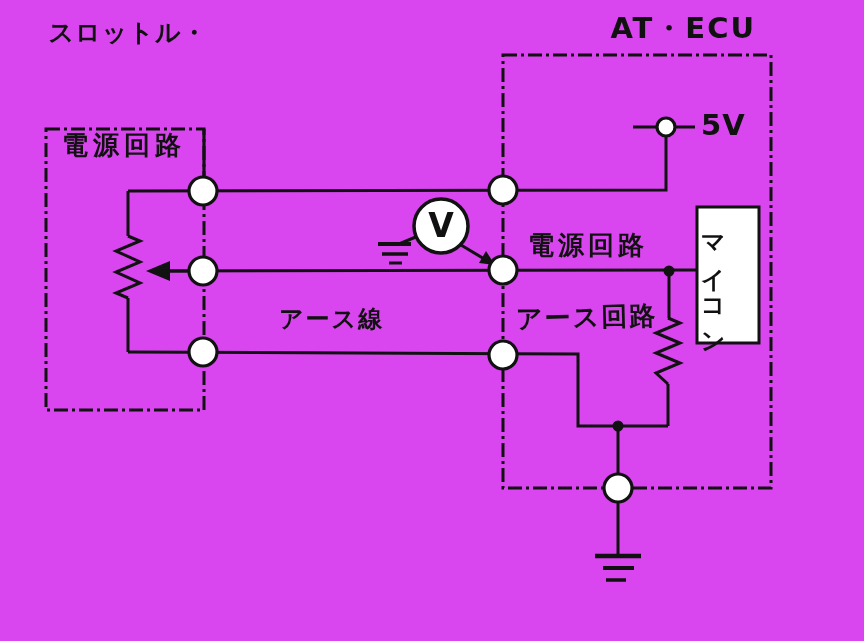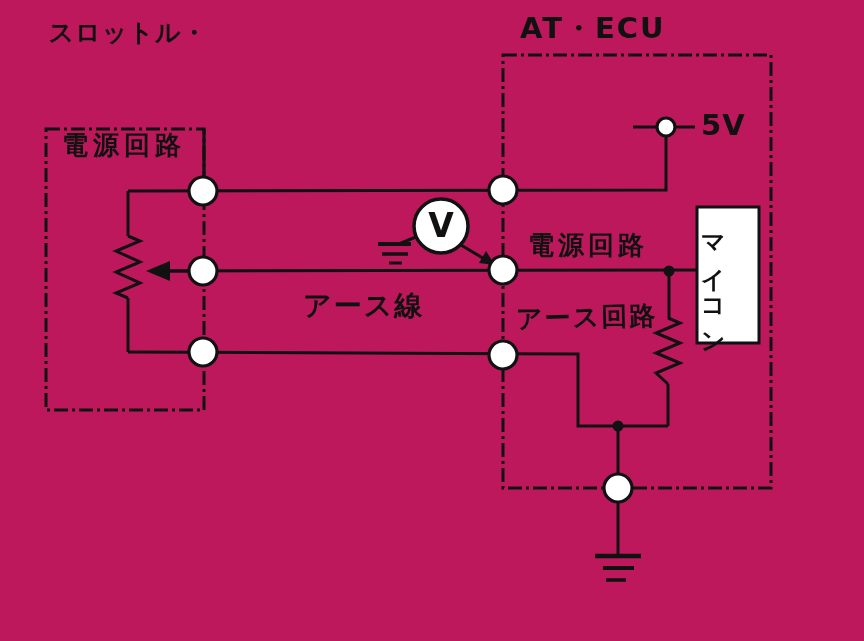--- a/index.html
+++ b/index.html
@@ -5,48 +5,48 @@
   html, body { margin: 0; padding: 0; }
   body {
     width: 864px; height: 641px;
     background: #ffffff;
     font-family: "DejaVu Sans", sans-serif;
     overflow: hidden;
   }
   .stage {
     position: relative;
     width: 864px; height: 641px;
-    background: #be185d;
+    background: #d946ef;
     color: #111111;
   }
   .stage svg { position: absolute; left: 0; top: 0; }
   .lbl {
     position: absolute;
     color: #111111;
     font-weight: 700;
     white-space: nowrap;
     line-height: 1.0;
   }
   .sensor-title {
     left: 36px; top: 13px; width: 184px;
     text-align: center;
     font-size: 25px;
     letter-spacing: 1px;
   }
   .sensor-title .tl { line-height: 39px; }
   .ecu-title {
     left: 520px; top: 14px; width: 236px;
-    text-align: left;
+    text-align: right;
     font-size: 29px;
     letter-spacing: 2px;
   }
   .power-circuit { left: 62px;  top: 132px; font-size: 26px; letter-spacing: 5px; }
   .signal-circuit { left: 528px; top: 232px; font-size: 26px; letter-spacing: 4px; }
   .ground-circuit { left: 516px; top: 304px; font-size: 26px; letter-spacing: 2px; transform: rotate(-1.5deg); }
-  .ground-wire-lbl { left: 279px; top: 292px; font-size: 28px; letter-spacing: 2px; margin-left: 24px; }
+  .ground-wire-lbl { left: 279px; top: 307px; font-size: 24px; letter-spacing: 2px; }
   .supply-5v { left: 701px; top: 111px; font-size: 29px; letter-spacing: 1px; text-align: right; }
   .voltmeter-v { left: 427px; top: 209px; width: 28px; text-align: center; font-size: 33px; }
   .micom {
     left: 701px; top: 219px; height: 116px;
     writing-mode: vertical-rl;
     font-size: 24px;
     letter-spacing: 5px;
   }
 </style>
 </head>

